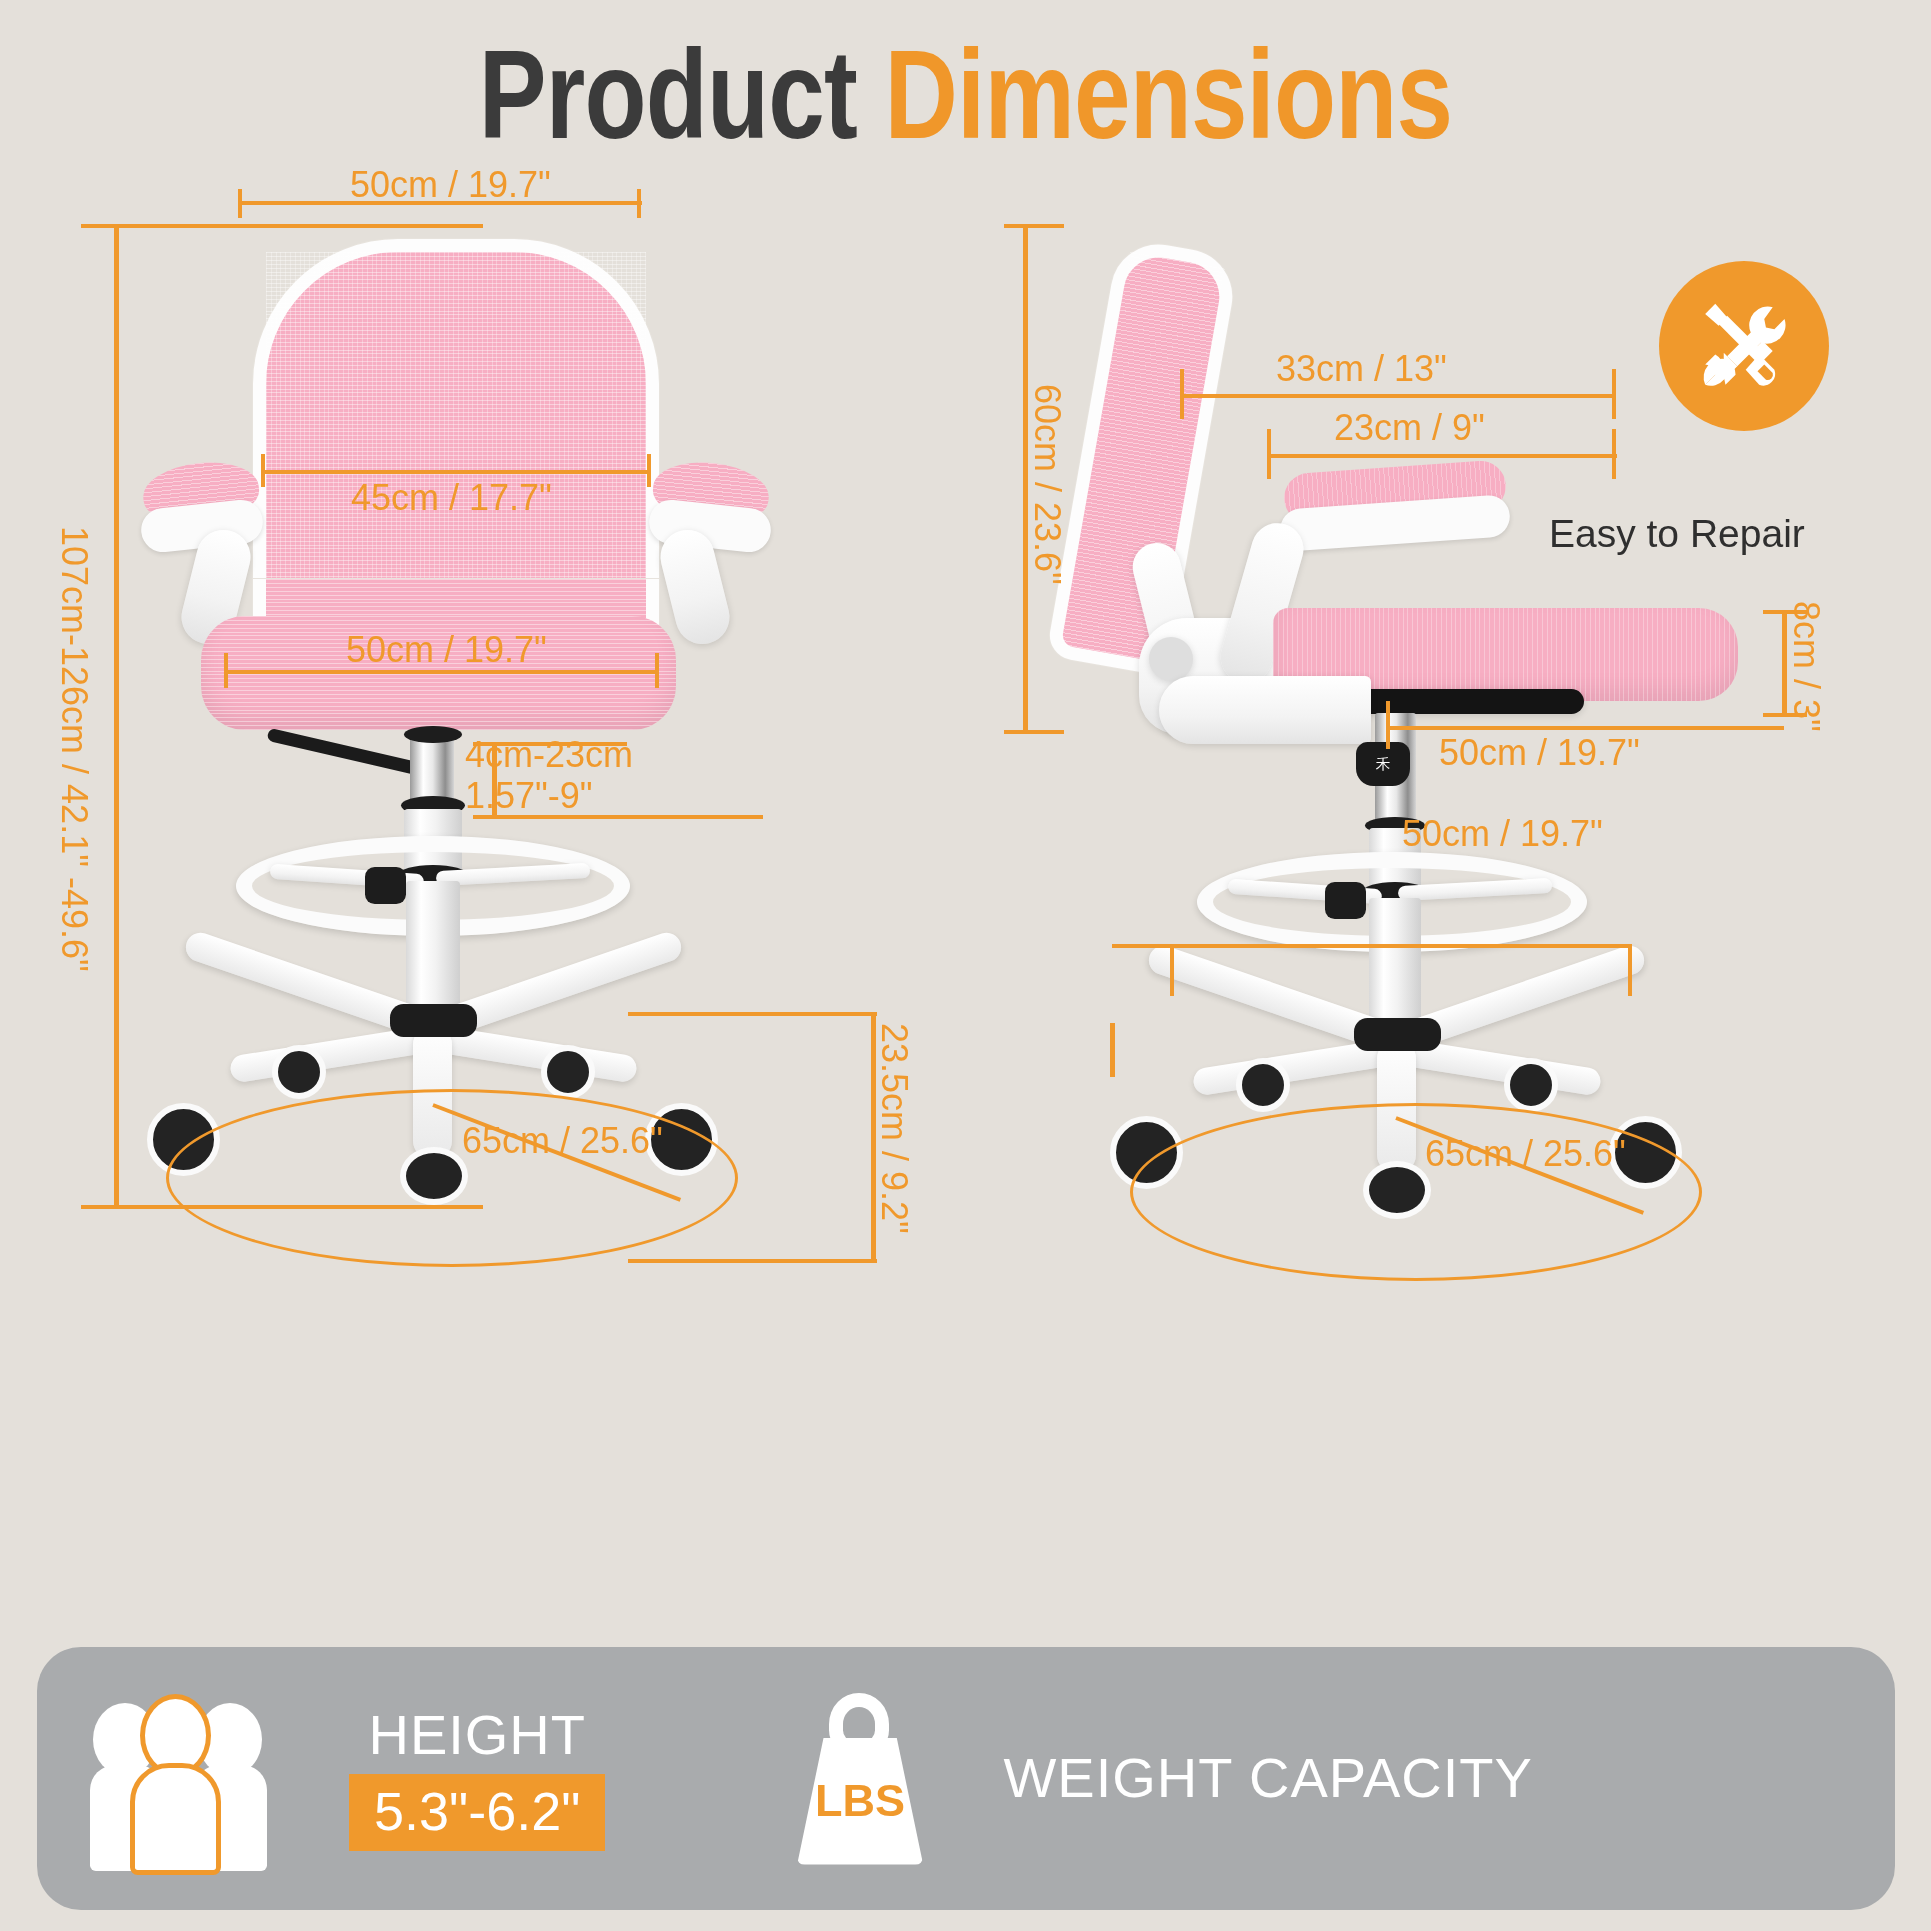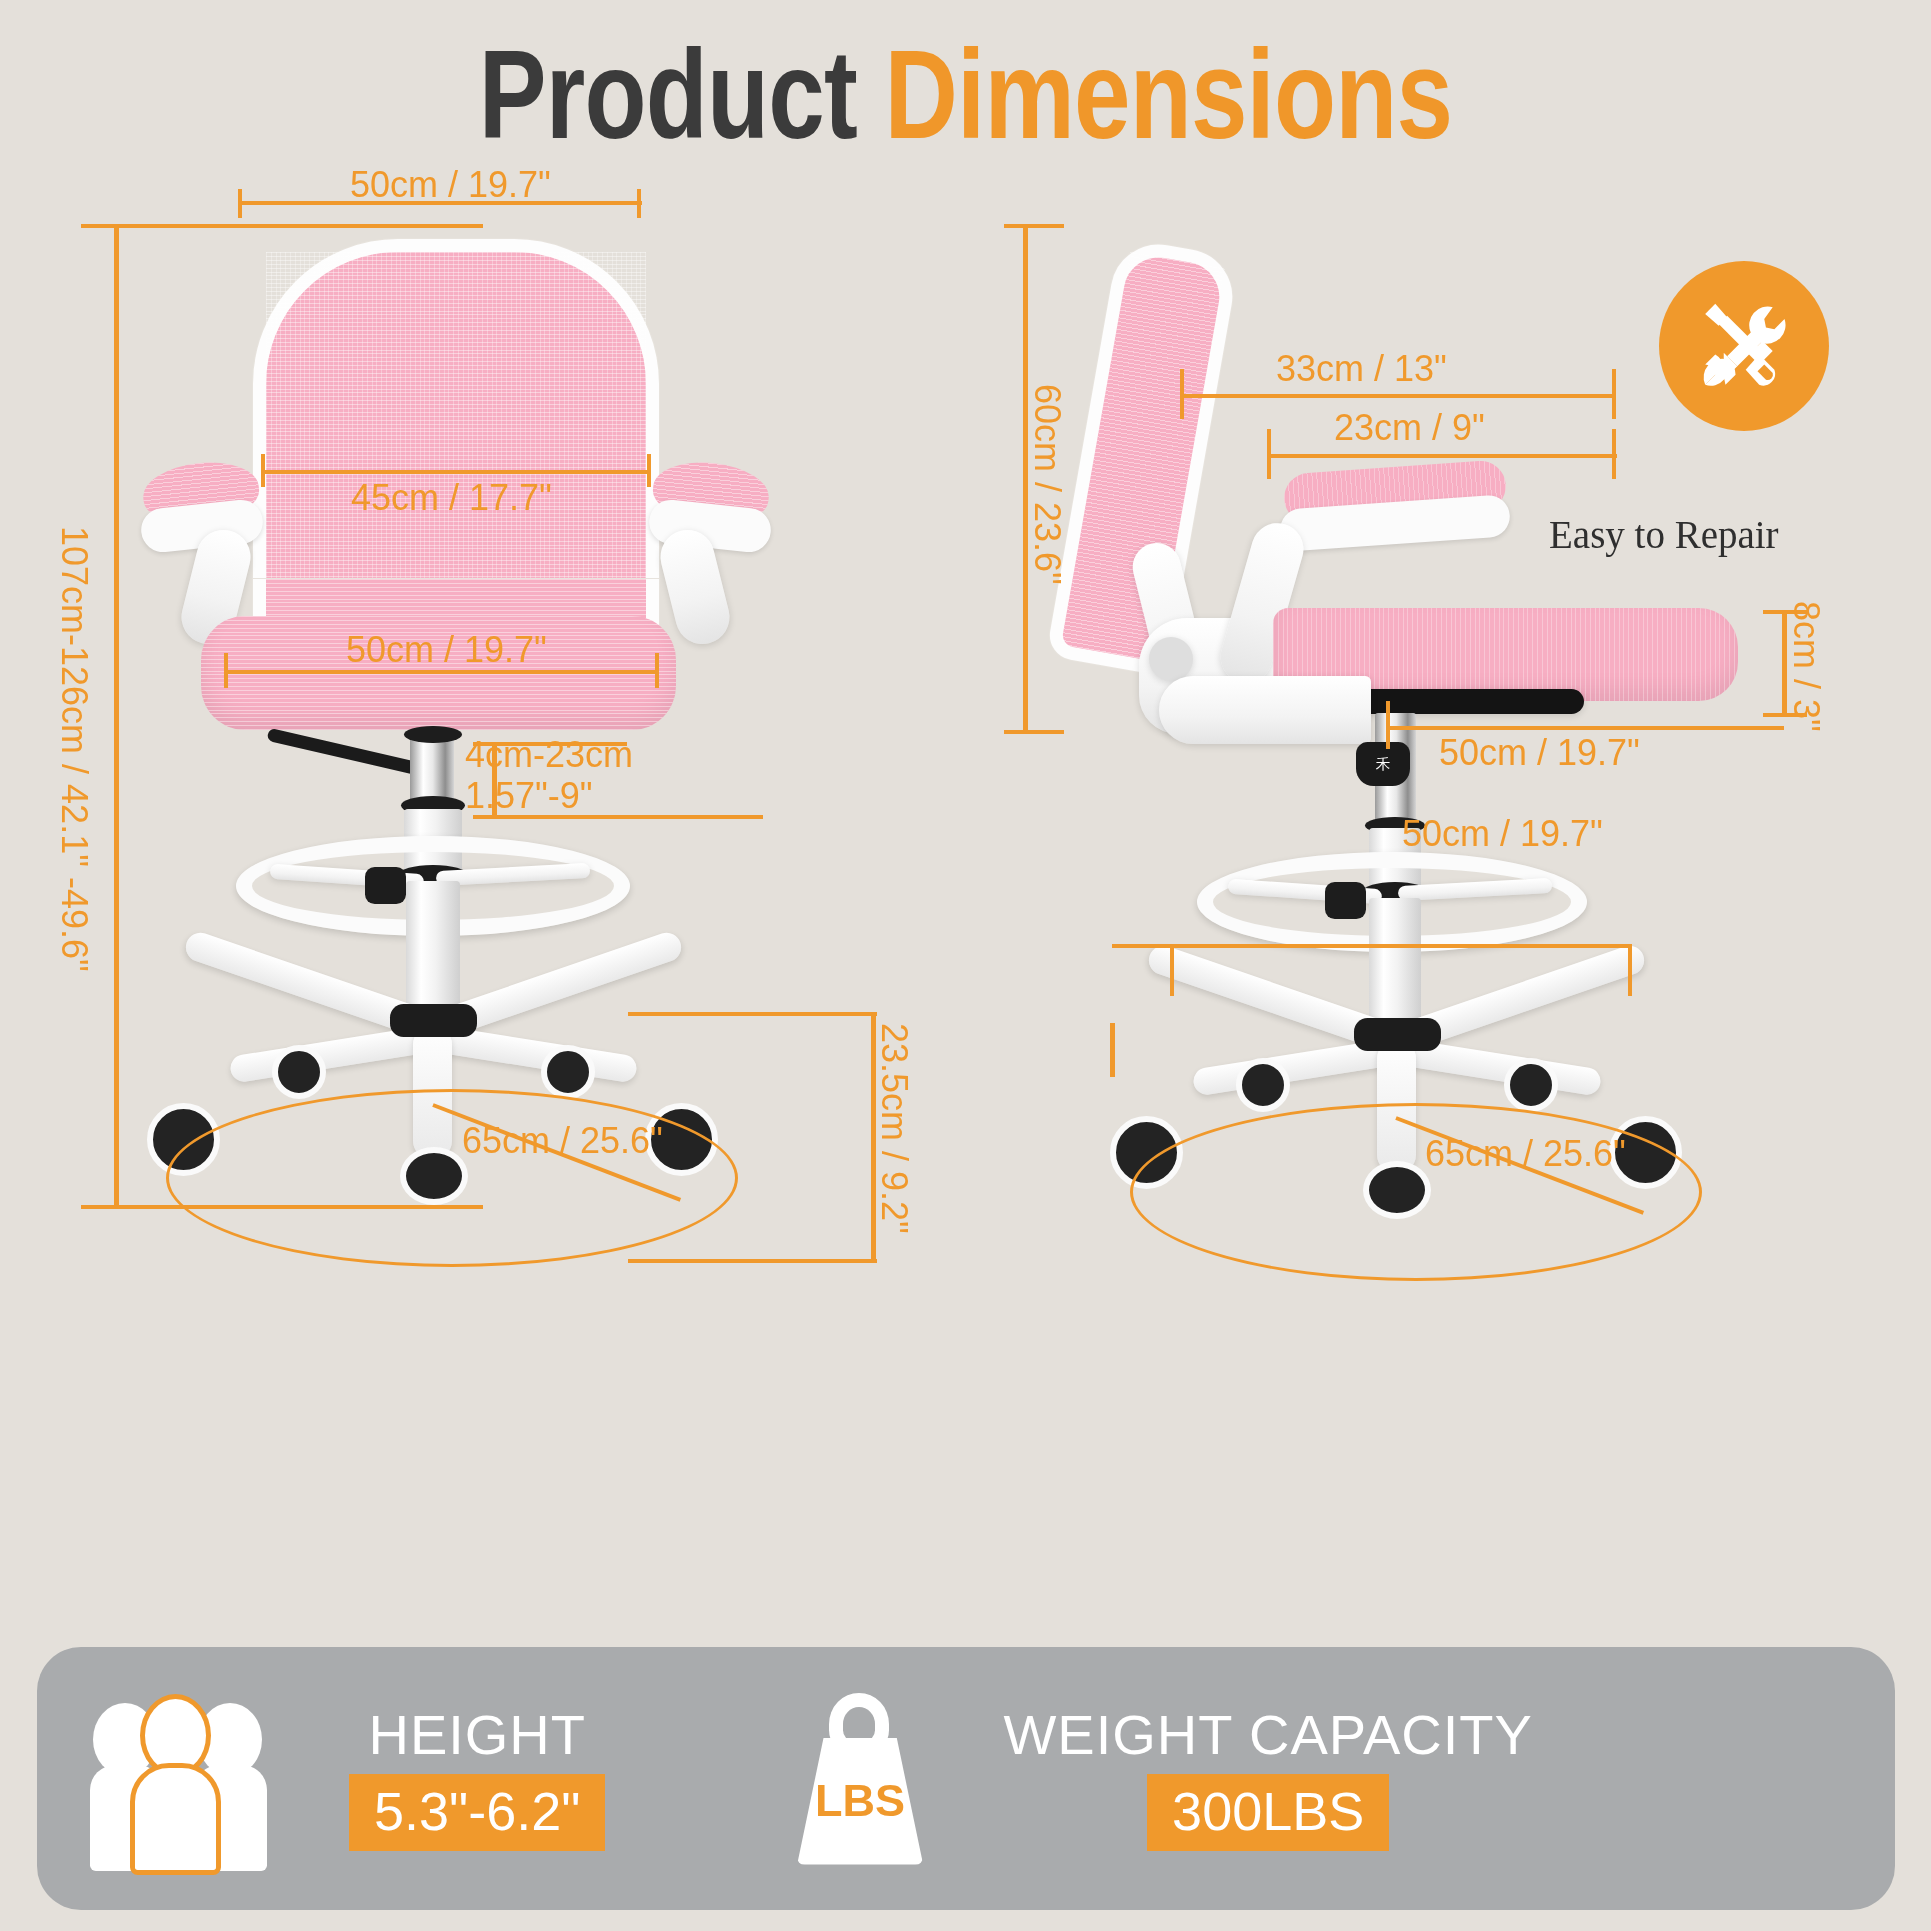--- a/index.html
+++ b/index.html
@@ -427,21 +427,21 @@
         <path d="M49 9 a11 11 0 0 0 -13 15 L22 38 l6 6 L42 30 a11 11 0 0 0 14 -14 l-6 6 l-5 -1 l-1 -5 Z"></path>
         <path d="M22 40 a11 11 0 0 0 -13 15 l6 -6 l5 1 l1 5 l6 -6 a11 11 0 0 0 -5 -9 Z"></path>
         <path d="M10 56 a11 11 0 0 0 14 -6 l-6 -6 Z" fill-opacity="0"></path>
       </g>
 
       <g fill="#ffffff">
         <path d="M20 36 L28 44 L20 52 a10 10 0 0 1 -11 3 l6 -6 l-1 -5 l-5 -1 l6 -6 a10 10 0 0 1 5 9 Z"></path>
       </g>
     </svg>
   </div>
-  <div class="repair-label" style="left:1549px; top:512px;font-family:Liberation Serif, serif;">Easy to Repair</div>
+  <div class="repair-label" style="left:1549px; top:512px;">Easy to Repair</div>
 
   <div class="banner">
 
     <div class="bcell" style="margin-left:41px;">
       <div class="bicon" style="width:203px; height:193px;">
 
         <div class="person p-head" style="left:15.4px; top:21px; width:64px; height:73px;"></div>
         <div class="person p-body" style="left:11.6px; top:83px; width:73px; height:106px;"></div>
 
         <div class="person p-head" style="left:120px; top:21px; width:64px; height:73px;"></div>
@@ -457,19 +457,18 @@
     </div>
 
     <div class="bcell" style="margin-left:182px;">
       <div class="weight-icon">
         <div class="w-handle"></div>
         <div class="w-body"></div>
         <div class="w-text">LBS</div>
       </div>
       <div class="btexts" style="margin-left:71px;">
         <div class="blabel">WEIGHT CAPACITY</div>
-        <div class="bvalue">300LBS</div>
       </div>
     </div>
   </div>
 
 </div>
 
 
 </body></html>

